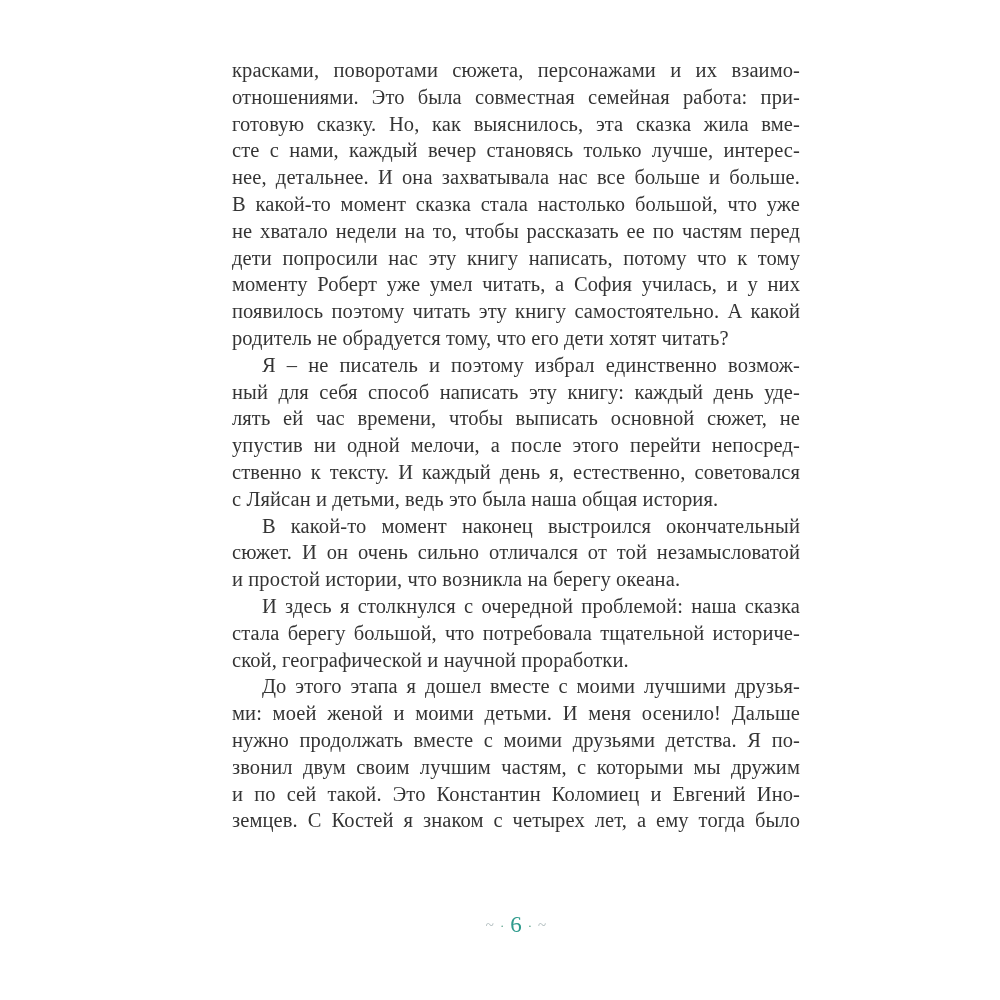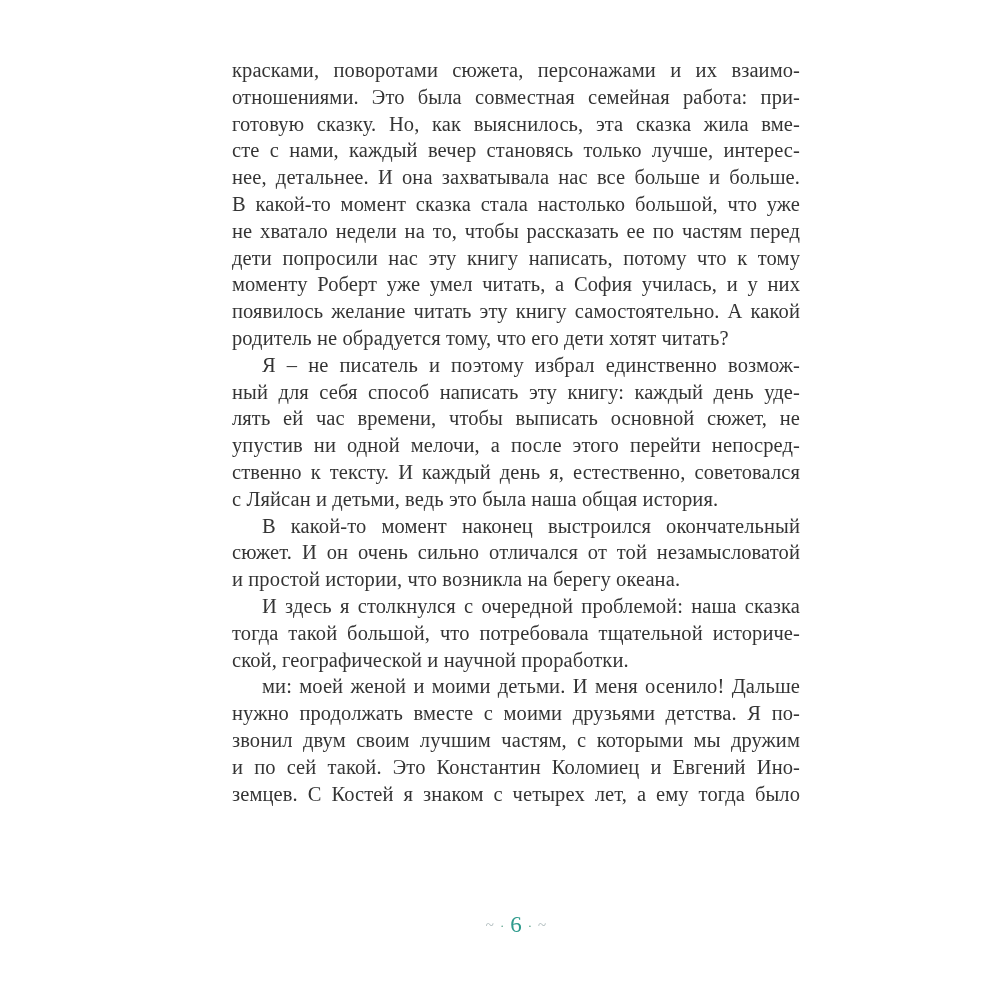--- a/index.html
+++ b/index.html
@@ -76,42 +76,43 @@
       <div class="para">
         <div class="line">красками, поворотами сюжета, персонажами и их взаимо-</div>
         <div class="line">отношениями. Это была совместная семейная работа: при-</div>
         <div class="line">готовую сказку. Но, как выяснилось, эта сказка жила вме-</div>
         <div class="line">сте с нами, каждый вечер становясь только лучше, интерес-</div>
         <div class="line">нее, детальнее. И она захватывала нас все больше и больше.</div>
         <div class="line">В какой-то момент сказка стала настолько большой, что уже</div>
         <div class="line">не хватало недели на то, чтобы рассказать ее по частям перед</div>
         <div class="line">дети попросили нас эту книгу написать, потому что к тому</div>
         <div class="line">моменту Роберт уже умел читать, а София училась, и у них</div>
-        <div class="line">появилось желание читать эту книгу самостоятельно. А какой</div>
+        <div class="line">появилось поэтому читать эту книгу самостоятельно. А какой</div>
         <div class="line lastline">родитель не обрадуется тому, что его дети хотят читать?</div>
       </div>
       <div class="para indent">
         <div class="line">Я – не писатель и поэтому избрал единственно возмож-</div>
         <div class="line">ный для себя способ написать эту книгу: каждый день уде-</div>
         <div class="line">лять ей час времени, чтобы выписать основной сюжет, не</div>
         <div class="line">упустив ни одной мелочи, а после этого перейти непосред-</div>
         <div class="line">ственно к тексту. И каждый день я, естественно, советовался</div>
         <div class="line lastline">с Ляйсан и детьми, ведь это была наша общая история.</div>
       </div>
       <div class="para indent">
         <div class="line">В какой-то момент наконец выстроился окончательный</div>
         <div class="line">сюжет. И он очень сильно отличался от той незамысловатой</div>
         <div class="line lastline">и простой истории, что возникла на берегу океана.</div>
       </div>
       <div class="para indent">
         <div class="line">И здесь я столкнулся с очередной проблемой: наша сказка</div>
-        <div class="line">тогда такой большой, что потребовала тщательной историче-</div>
+        <div class="line">стала берегу большой, что потребовала тщательной историче-</div>
         <div class="line lastline">ской, географической и научной проработки.</div>
       </div>
       <div class="para indent">
+        <div class="line">До этого этапа я дошел вместе с моими лучшими друзья-</div>
         <div class="line">ми: моей женой и моими детьми. И меня осенило! Дальше</div>
         <div class="line">нужно продолжать вместе с моими друзьями детства. Я по-</div>
         <div class="line">звонил двум своим лучшим частям, с которыми мы дружим</div>
         <div class="line">и по сей такой. Это Константин Коломиец и Евгений Ино-</div>
         <div class="line">земцев. С Костей я знаком с четырех лет, а ему тогда было</div>
       </div>
     </div>
 
   <div class="page-footer">
     <span class="footer-tilde">~</span>

